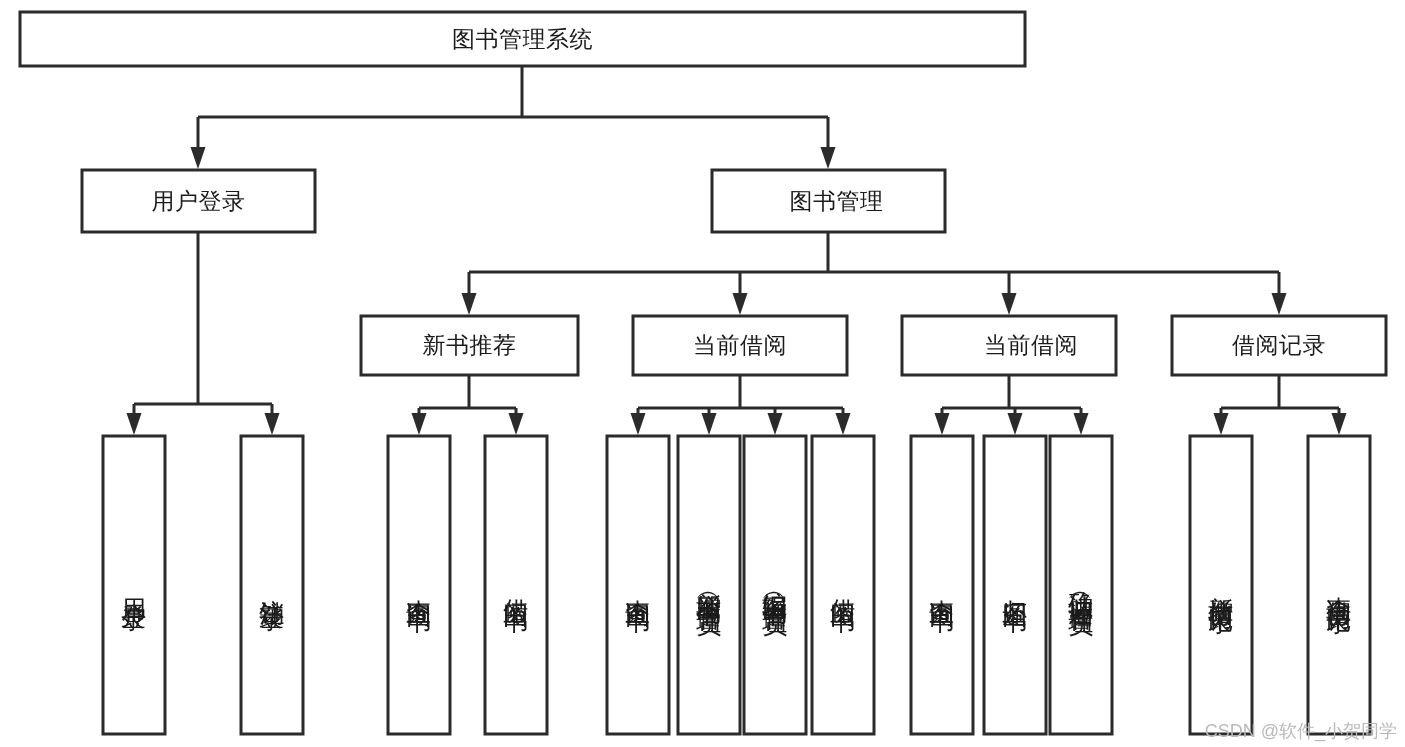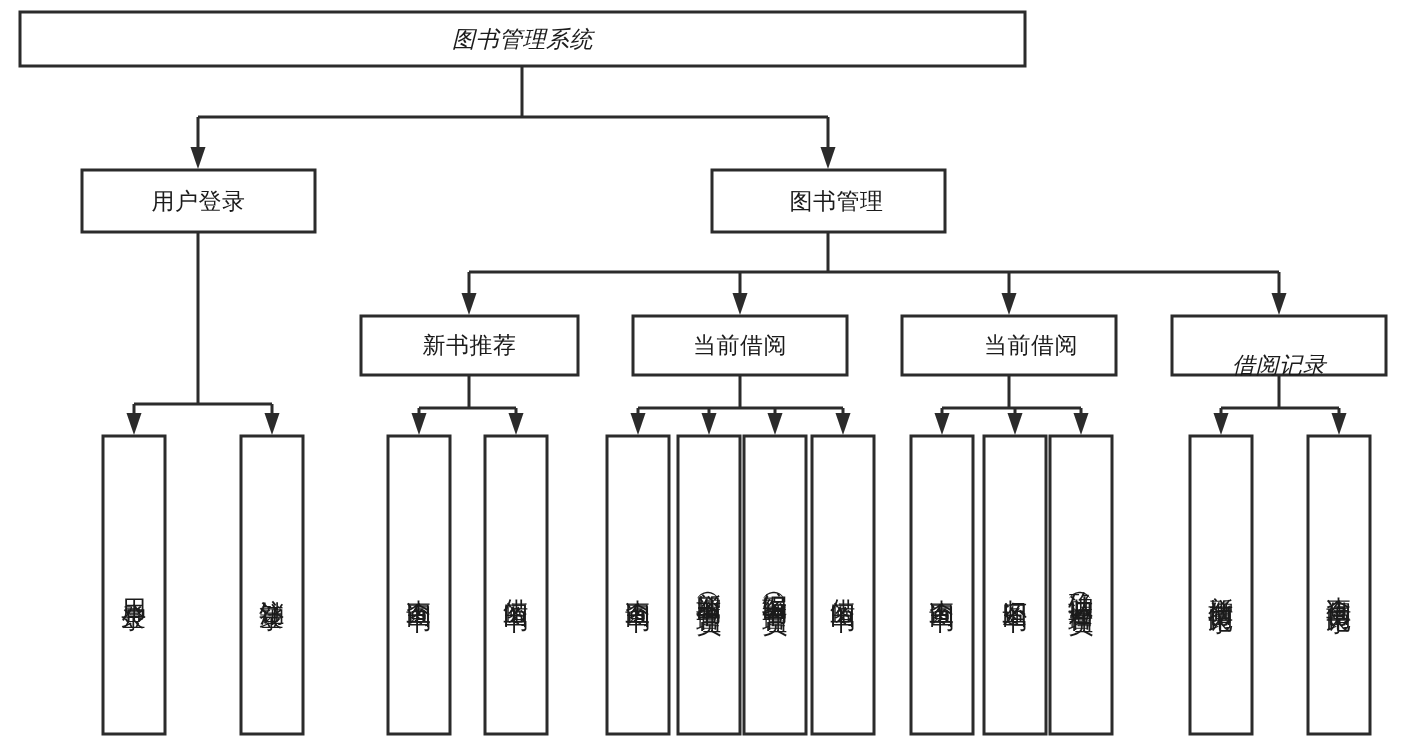--- a/index.html
+++ b/index.html
@@ -145,33 +145,33 @@
         <rect x="744" y="436" width="62" height="298" class="node-box"></rect>
         <rect x="812" y="436" width="62" height="298" class="node-box"></rect>
         <rect x="911" y="436" width="62" height="298" class="node-box"></rect>
         <rect x="984" y="436" width="62" height="298" class="node-box"></rect>
         <rect x="1050" y="436" width="62" height="298" class="node-box"></rect>
         <rect x="1190" y="436" width="62" height="298" class="node-box"></rect>
         <rect x="1308" y="436" width="62" height="298" class="node-box"></rect>
       </g>
   </svg>
   <div id="labels-layer">
-      <div class="node-label horizontal" style="left: 20px; top: 12px; width: 1005px; height: 54px; font-style: italic;">图书管理系统</div>
+      <div class="node-label horizontal" style="left: 20px; top: 12px; width: 1005px; height: 54px;">图书管理系统</div>
       <div class="node-hit" style="position: absolute; left: 20px; top: 12px; width: 1005px; height: 54px;"></div>
       <div class="node-label horizontal" style="left: 82px; top: 170px; width: 233px; height: 62px;">用户登录</div>
       <div class="node-hit" style="position: absolute; left: 82px; top: 170px; width: 233px; height: 62px;"></div>
       <div class="node-label horizontal" style="left: 712px; top: 170px; width: 249px; height: 62px;">图书管理</div>
       <div class="node-hit" style="position: absolute; left: 712px; top: 170px; width: 233px; height: 62px;"></div>
       <div class="node-label horizontal" style="left: 361px; top: 316px; width: 217px; height: 59px;">新书推荐</div>
       <div class="node-hit" style="position: absolute; left: 361px; top: 316px; width: 217px; height: 59px;"></div>
       <div class="node-label horizontal" style="left: 633px; top: 316px; width: 214px; height: 59px;">当前借阅</div>
       <div class="node-hit" style="position: absolute; left: 633px; top: 316px; width: 214px; height: 59px;"></div>
       <div class="node-label horizontal" style="left: 902px; top: 316px; width: 258px; height: 59px;">当前借阅</div>
       <div class="node-hit" style="position: absolute; left: 902px; top: 316px; width: 214px; height: 59px;"></div>
-      <div class="node-label horizontal" style="left: 1172px; top: 336px; width: 214px; height: 59px; font-style: italic;">借阅记录</div>
+      <div class="node-label horizontal" style="left: 1172px; top: 316px; width: 214px; height: 59px;">借阅记录</div>
       <div class="node-hit" style="position: absolute; left: 1172px; top: 316px; width: 214px; height: 59px;"></div>
       <div class="node-label vertical" style="left: 103px; top: 436px; width: 62px; height: 298px;">用户登录</div>
       <div class="node-hit" style="position: absolute; left: 103px; top: 436px; width: 62px; height: 298px;"></div>
       <div class="node-label vertical" style="left: 241px; top: 436px; width: 62px; height: 298px;">注销登录</div>
       <div class="node-hit" style="position: absolute; left: 241px; top: 436px; width: 62px; height: 298px;"></div>
       <div class="node-label vertical" style="left: 388px; top: 436px; width: 62px; height: 298px;">查询图书</div>
       <div class="node-hit" style="position: absolute; left: 388px; top: 436px; width: 62px; height: 298px;"></div>
       <div class="node-label vertical" style="left: 485px; top: 436px; width: 62px; height: 298px;">借阅图书</div>
       <div class="node-hit" style="position: absolute; left: 485px; top: 436px; width: 62px; height: 298px;"></div>
       <div class="node-label vertical" style="left: 607px; top: 436px; width: 62px; height: 298px;">查询图书</div>
@@ -186,13 +186,14 @@
       <div class="node-hit" style="position: absolute; left: 911px; top: 436px; width: 62px; height: 298px;"></div>
       <div class="node-label vertical" style="left: 984px; top: 436px; width: 62px; height: 298px;">归还图书</div>
       <div class="node-hit" style="position: absolute; left: 984px; top: 436px; width: 62px; height: 298px;"></div>
       <div class="node-label vertical" style="left: 1050px; top: 436px; width: 62px; height: 298px;">确认归还（管理员）</div>
       <div class="node-hit" style="position: absolute; left: 1050px; top: 436px; width: 62px; height: 298px;"></div>
       <div class="node-label vertical" style="left: 1190px; top: 436px; width: 62px; height: 298px;">新增借阅记录</div>
       <div class="node-hit" style="position: absolute; left: 1190px; top: 436px; width: 62px; height: 298px;"></div>
       <div class="node-label vertical" style="left: 1308px; top: 436px; width: 62px; height: 298px;">查询借阅记录</div>
       <div class="node-hit" style="position: absolute; left: 1308px; top: 436px; width: 62px; height: 298px;"></div>
     </div>
+  <div class="watermark">CSDN @软件_小贺同学</div>
 </div>
 
 </body></html>

